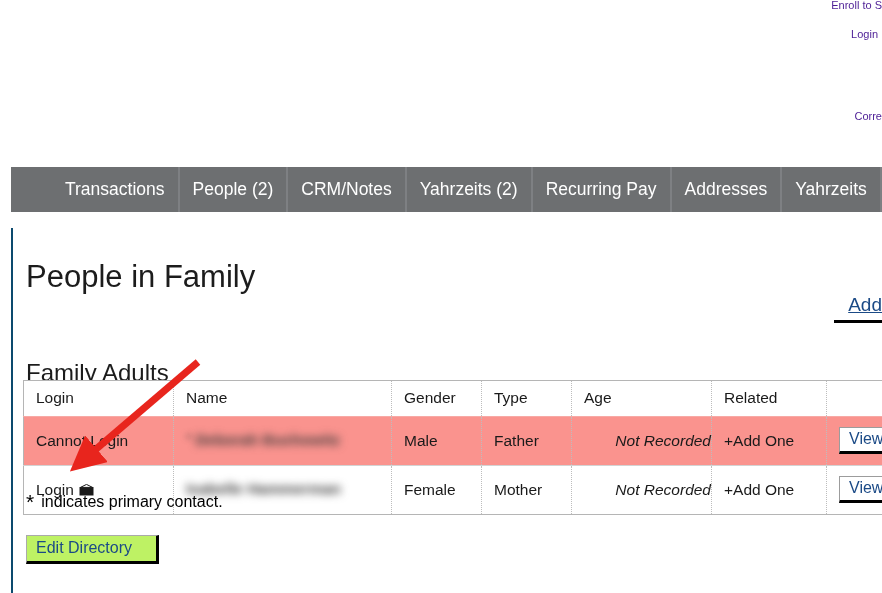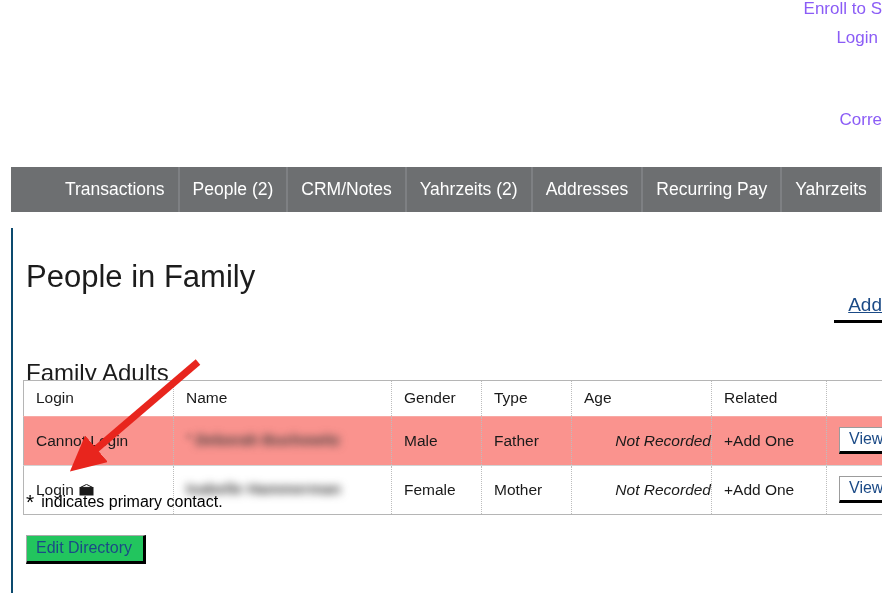--- a/index.html
+++ b/index.html
@@ -21,22 +21,22 @@
     position: absolute;
     left: 0;
     top: 0;
     width: 882px;
     height: 160px;
     background: #ffffff;
   }
   .top-link {
     position: absolute;
     right: 0;
-    font-size: 17px;
-    color: #8b5cf6;
+    font-size: 11px;
+    color: #4c1d95;
     white-space: nowrap;
     font-family: "Liberation Sans", sans-serif;
   }
   #top-enroll { top: -1px; right: 0px; }
   #top-login  { top: 28px; right: 4px; }
   #top-corresp{ top: 110px; right: 0px; }
 
   
   #tabbar {
     position: absolute;
@@ -225,25 +225,25 @@
     font-size: 21px;
     vertical-align: -2px;
     margin-right: 7px;
   }
 
   
   #edit-directory {
     position: absolute;
     left: 13px;
     top: 307px;
-    background: #22c55e;
+    background: #bef264;
     border: 1px solid #aaaaaa;
     border-bottom: 3px solid #000000;
     border-right: 3px solid #000000;
-    padding: 3px 11px 4px 9px;
+    padding: 3px 24px 4px 9px;
     font-size: 16px;
     color: #1b4a86;
     cursor: pointer;
     font-family: "Liberation Sans", sans-serif;
     text-align: center;
   }
 
   
   #annotation-arrow {
     position: absolute;
@@ -262,22 +262,22 @@
   <div class="top-link" id="top-login">Login</div>
   <div class="top-link" id="top-corresp">Corre</div>
 </div>
 
 <div id="tabbar">
   <div class="tab-lead"></div>
 <div class="tab">Transactions</div>
     <div class="tab">People (2)</div>
     <div class="tab">CRM/Notes</div>
     <div class="tab">Yahrzeits (2)</div>
+    <div class="tab">Recurring Pay</div>
     <div class="tab">Addresses</div>
-    <div class="tab">Recurring Pay</div>
     <div class="tab">Yahrzeits</div>
     <div class="tab">Credit C</div>
   </div>
 
 <div id="panel">
 
   <h1 id="page-title">People in Family</h1>
 
   <div id="add-link">Add</div>
   <div id="add-underline"></div>

